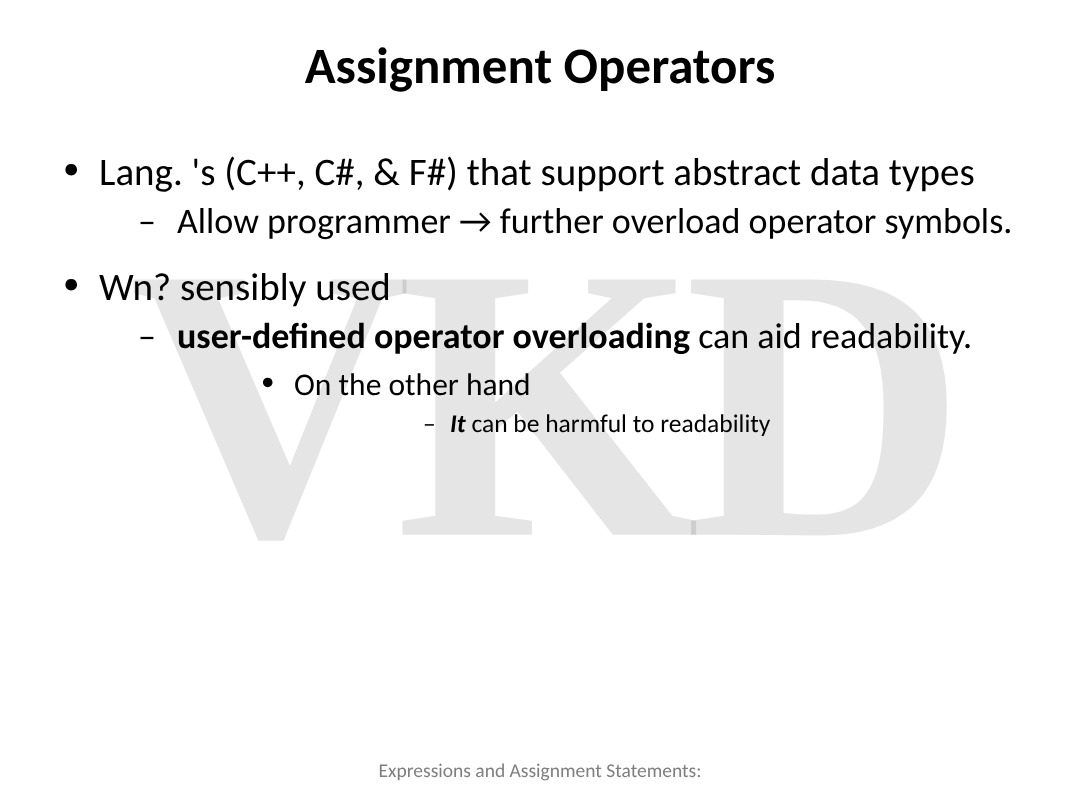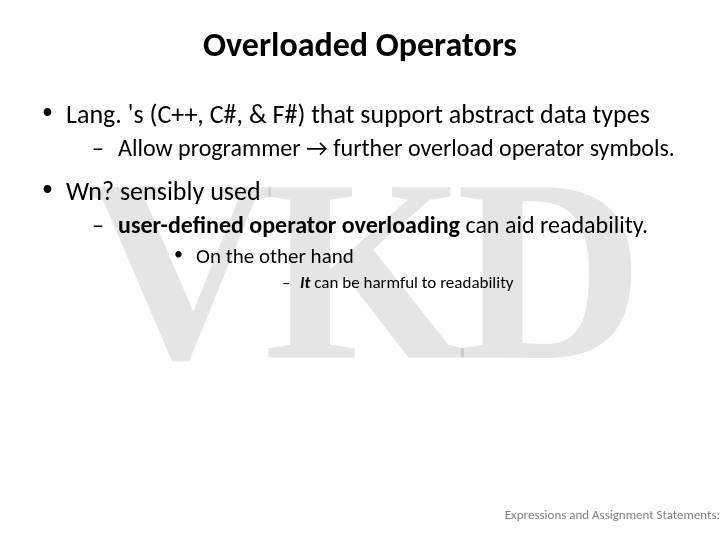--- a/index.html
+++ b/index.html
@@ -118,33 +118,33 @@
     left: 86px;
     top: 0;
   }
   .b { font-weight: 700; }
   .bi { font-weight: 700; font-style: italic; }
   .footer {
     position: absolute;
     bottom: 18px;
     left: 0;
     width: 100%;
-    text-align: right;
+    text-align: center;
     font-size: 13px;
     color: #7f7f7f;
   }
 </style>
 </head>
 <body>
 
 <div class="watermark">VKD</div>
 
 <div class="slide">
 
-  <div class="title">Overloaded Operators</div>
+  <div class="title">Assignment Operators</div>
 
   <ul class="lvl1">
 
     <li>
       <span>Lang. 's (C++, C#, &amp; F#) that support abstract data types</span>
       <ul class="lvl2">
         <li>
           <span>Allow programmer </span><span>→</span><span> further overload operator symbols.</span>
         </li>
       </ul>

